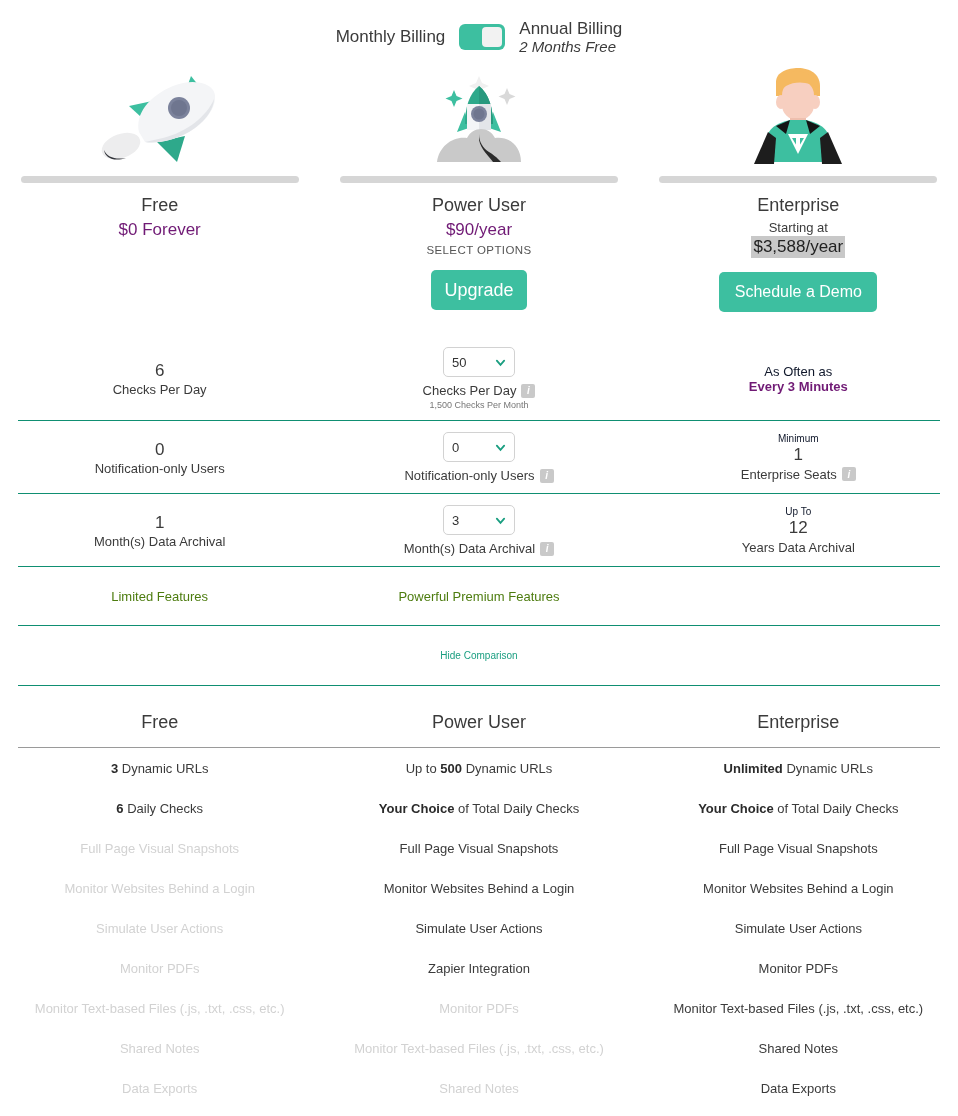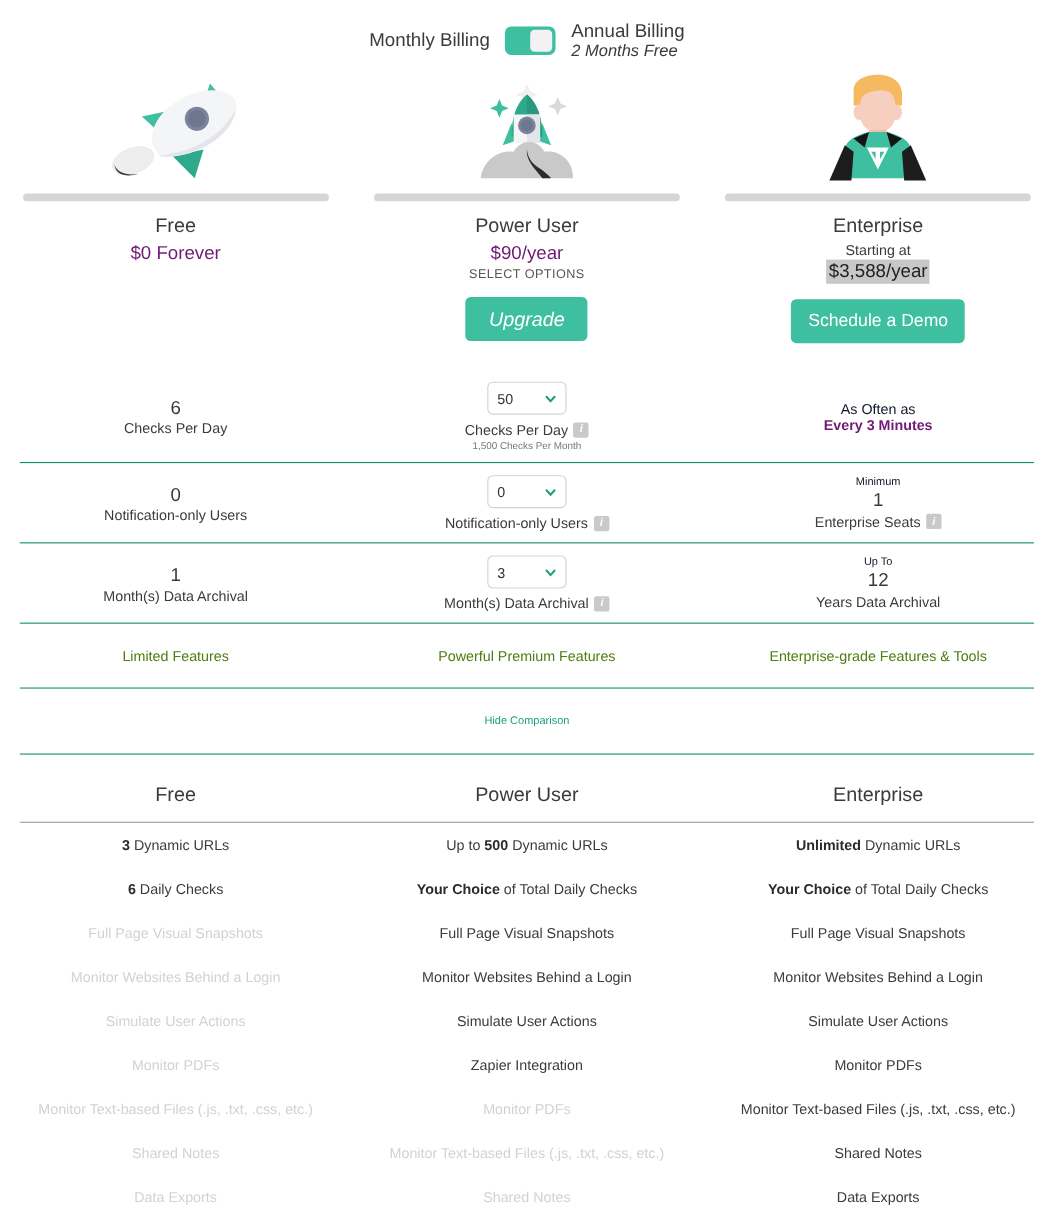--- a/index.html
+++ b/index.html
@@ -51,21 +51,21 @@
   .plan-price-hl {
     font-size: 17px; color: #222; background: #c8c8c8; padding: 1px 2px;
   }
   .select-options { font-size: 11.5px; letter-spacing: .4px; color: #555; margin-top: 4px; }
 
   .cta {
     margin-top: 14px; border: none; border-radius: 5px;
     background: #3dbfa0; color: #ffffff; cursor: pointer;
     font-family: "Liberation Sans", sans-serif;
   }
-  .cta-upgrade { width: 111px; height: 40px; font-size: 18px; font-style: italic; }
+  .cta-upgrade { width: 96px; height: 40px; font-size: 18px; }
   .cta-demo { width: 158px; height: 40px; font-size: 16px; }
 
   .spacer-free { height: 96px; }
   .spacer-ent  { height: 4px; }
 
   
   .rows { position: relative; margin-top: 0; }
   .rule { height: 1px; background: #0f8f72; margin: 0 18px; }
   .rule-gray { height: 1px; background: #9a9a9a; margin: 0 18px; }
   .row { display: flex; width: 958px; }
@@ -290,23 +290,20 @@
     </div>
     <div class="rule"></div>
 
     <div class="row feat-row">
       <div class="cell">
         <div class="feat-txt">Limited Features</div>
       </div>
       <div class="cell">
         <div class="feat-txt">Powerful Premium Features</div>
       </div>
-      <div class="cell">
-        <div class="feat-txt">Enterprise-grade Features &amp; Tools</div>
-      </div>
     </div>
     <div class="rule"></div>
 
     <div class="row hide-row">
       <div class="cell"></div>
       <div class="cell">
         <a class="hide-link">Hide Comparison</a>
       </div>
       <div class="cell"></div>
     </div>

